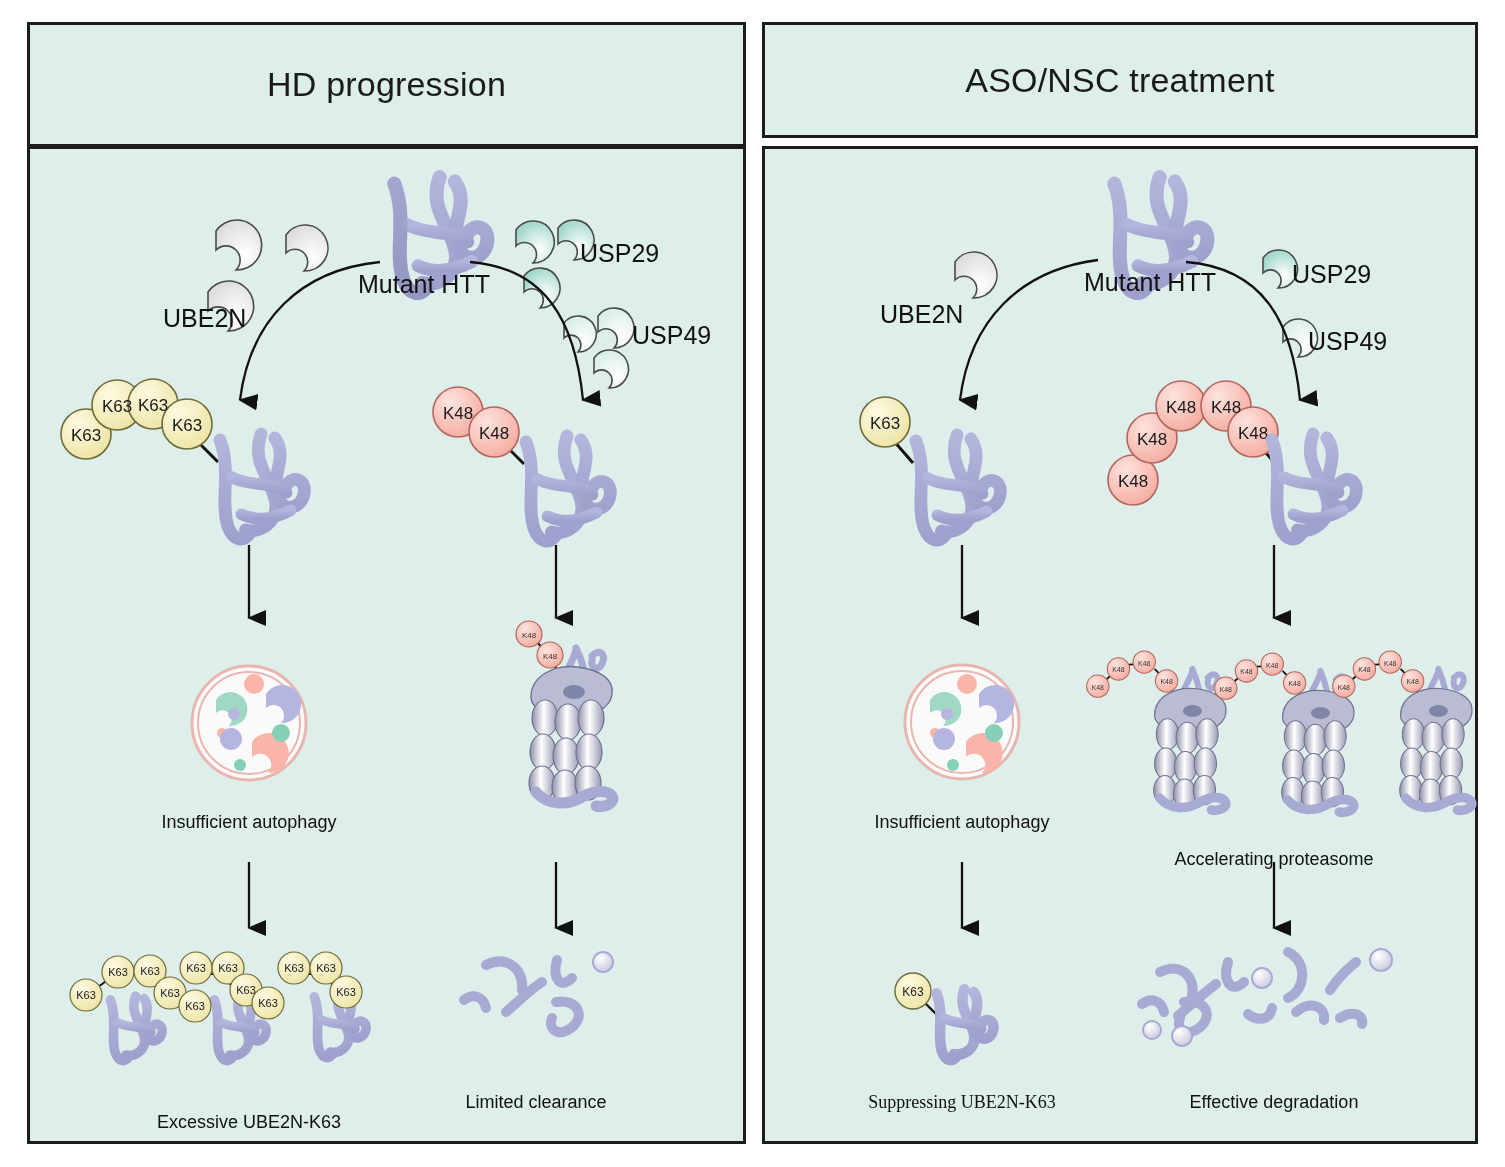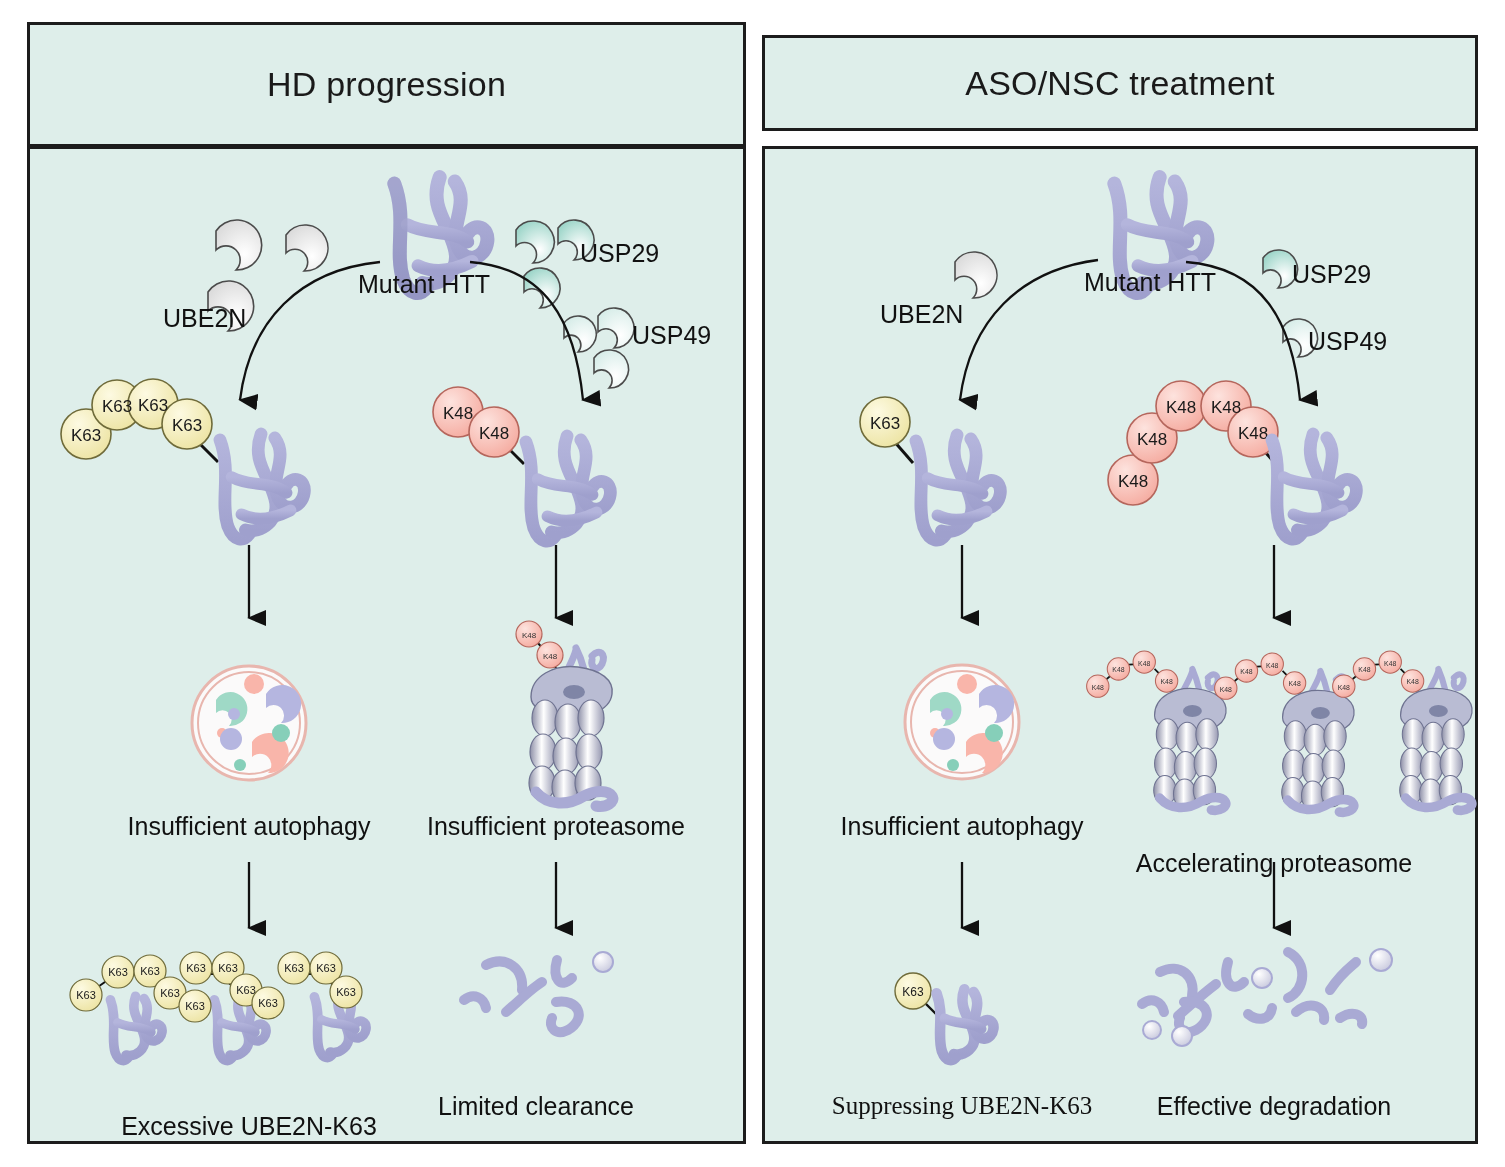--- a/index.html
+++ b/index.html
@@ -5,36 +5,36 @@
 <style>
   html,body{margin:0;padding:0;background:#ffffff;}
   body{font-family:"Liberation Sans", sans-serif;}
   #root{position:relative;width:1505px;height:1167px;background:#ffffff;overflow:hidden;}
 
   .panel{position:absolute;background:#deeeea;border:3px solid #1c1c1c;box-sizing:border-box;}
   .panel-head{position:absolute;background:#deeeea;border:3px solid #1c1c1c;box-sizing:border-box;
               display:flex;align-items:center;justify-content:center;}
   .head-title{font-size:34px;color:#1a1a1a;letter-spacing:.2px;}
 
-  .lbl{position:absolute;font-size:25px;color:#111;white-space:nowrap;}
+  .lbl{position:absolute;font-size:18px;color:#111;white-space:nowrap;}
   .ctr{transform:translateX(-50%);}
 
   svg{position:absolute;left:0;top:0;overflow:visible;}
   .stage{position:absolute;left:0;top:0;width:100%;height:100%;pointer-events:none;}
 </style>
 </head>
 <body>
 
 <div id="root">
 
   <div class="panel-head" style="left:27px;top:22px;width:719px;height:125px;align-items:center;">
     <span class="head-title">HD progression</span>
   </div>
 
-  <div class="panel-head" style="left:762px;top:22px;width:716px;height:96px;margin-top:13px;">
+  <div class="panel-head" style="left:762px;top:22px;width:716px;height:116px;">
     <span class="head-title">ASO/NSC treatment</span>
   </div>
 
   <div class="panel" style="left:27px;top:146px;width:719px;height:998px;"></div>
 
   <div class="panel" style="left:762px;top:146px;width:716px;height:998px;"></div>
 
   <div class="stage">
   <svg width="1505" height="1167" viewBox="0 0 1505 1167">
     <defs>
@@ -541,21 +541,20 @@
         <circle cx="1381" cy="960" r="11" fill="url(#ballg)" stroke="#a9aad4" stroke-width="2"></circle>
         <circle cx="1262" cy="978" r="10" fill="url(#ballg)" stroke="#a9aad4" stroke-width="2"></circle>
         <circle cx="1182" cy="1036" r="10" fill="url(#ballg)" stroke="#a9aad4" stroke-width="2"></circle>
         <circle cx="1152" cy="1030" r="9" fill="url(#ballg)" stroke="#a9aad4" stroke-width="2"></circle>
       </g>
     </g>
   </svg>
   </div>
 
   <div class="lbl ctr" style="left:249px;top:812px;">Insufficient autophagy</div>
-  <div class="lbl ctr" style="left:556px;top:812px;">Insufficient proteasome</div>
   <div class="lbl ctr" style="left:249px;top:1092px;margin-top:20px;">Excessive UBE2N-K63</div>
   <div class="lbl ctr" style="left:536px;top:1092px;">Limited clearance</div>
 
   <div class="lbl ctr" style="left:962px;top:812px;">Insufficient autophagy</div>
   <div class="lbl ctr" style="left:1274px;top:849px;">Accelerating proteasome</div>
   <div class="lbl ctr" style="left:962px;top:1092px;font-family:Liberation Serif, serif;">Suppressing UBE2N-K63</div>
   <div class="lbl ctr" style="left:1274px;top:1092px;">Effective degradation</div>
 
 </div>
 

